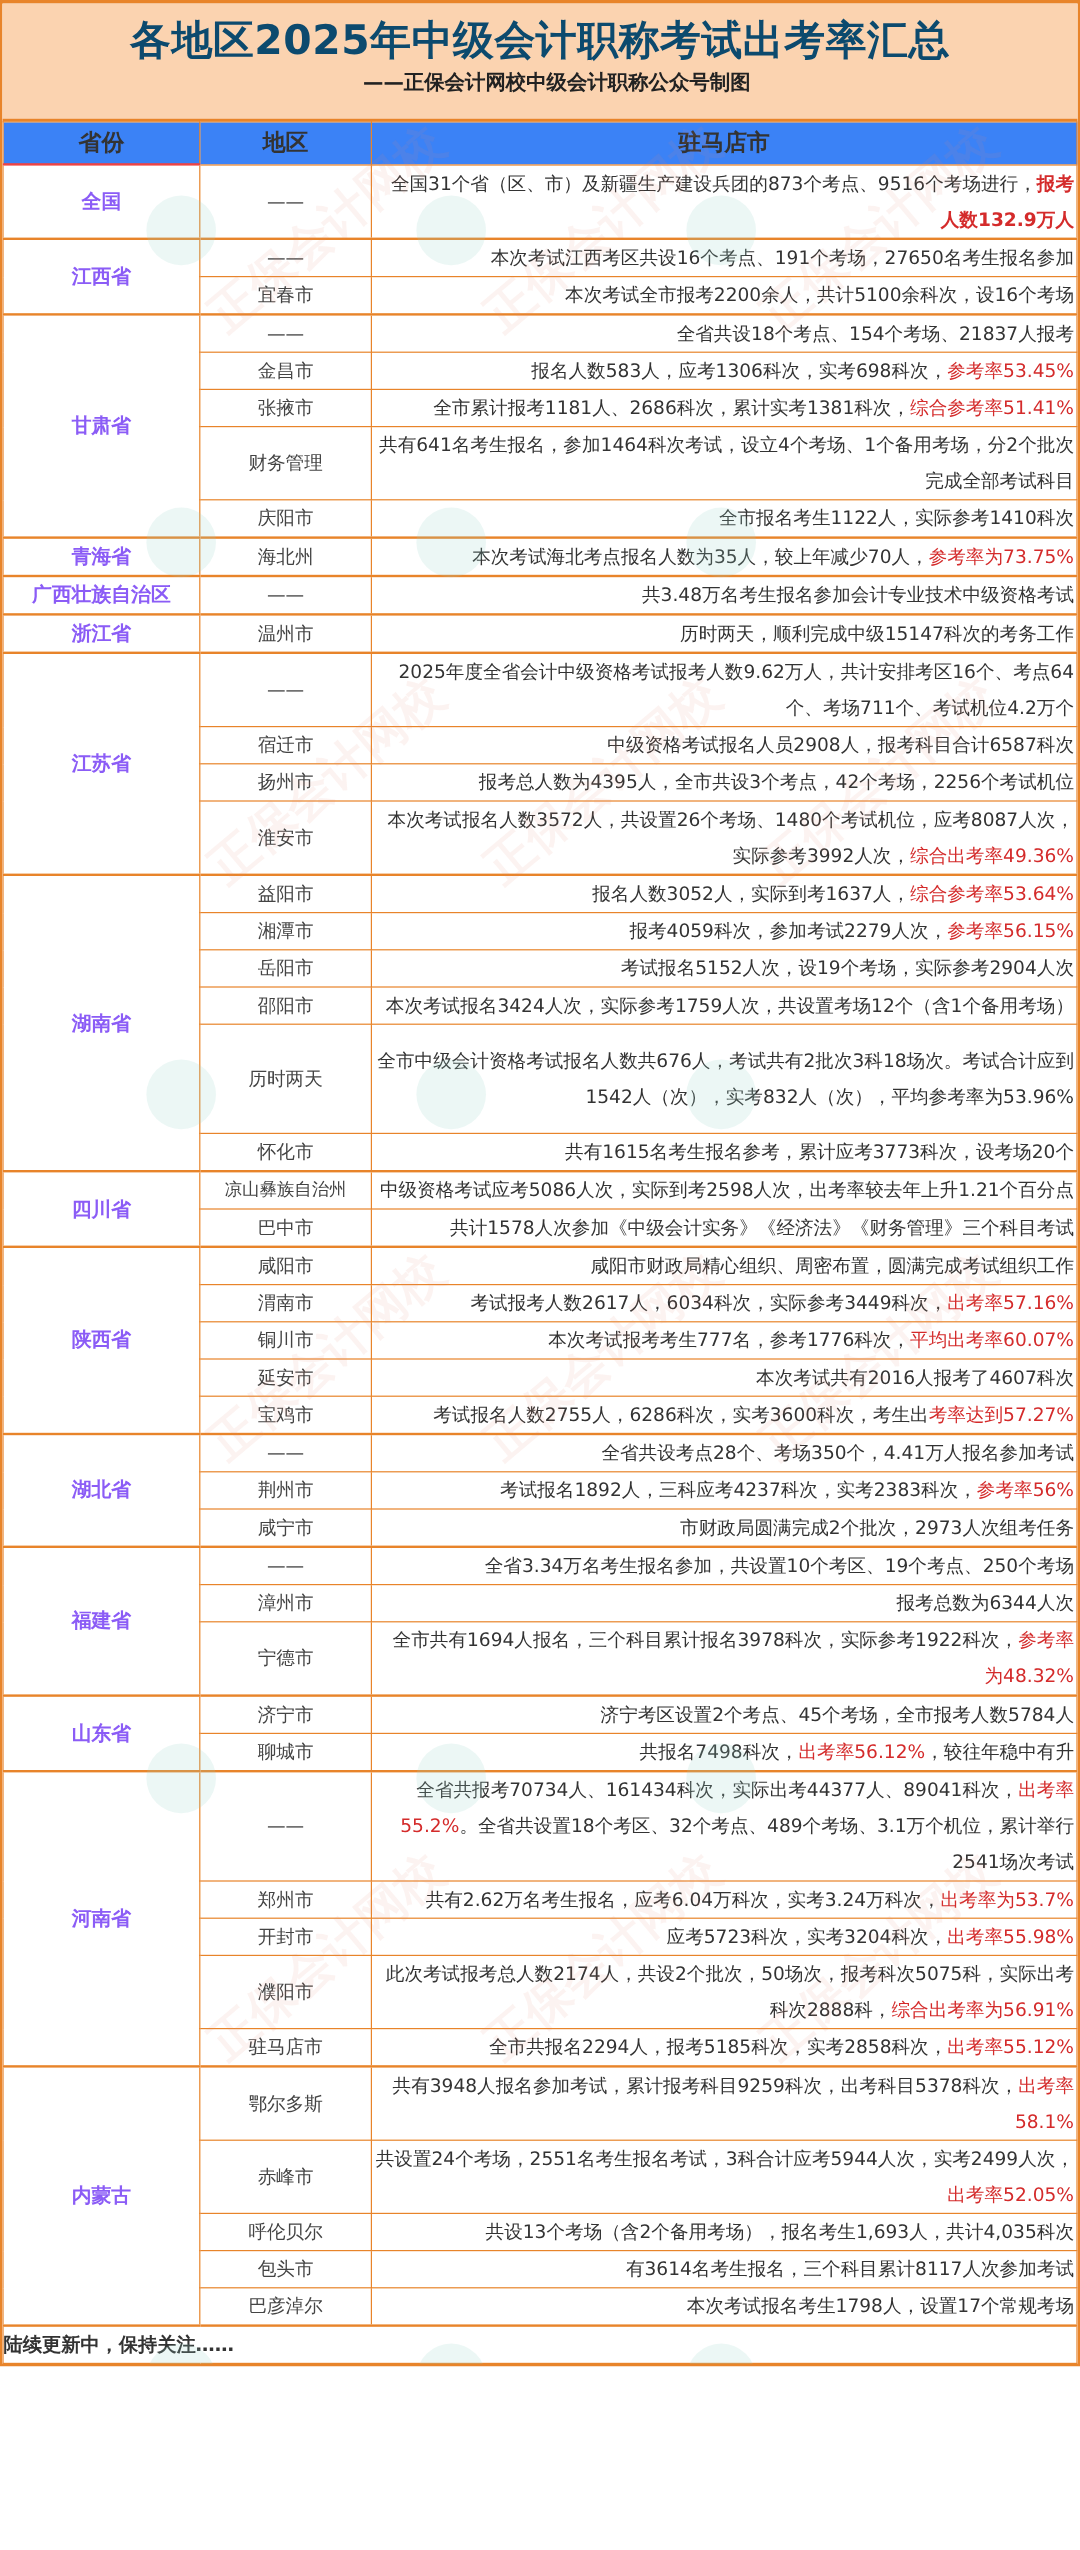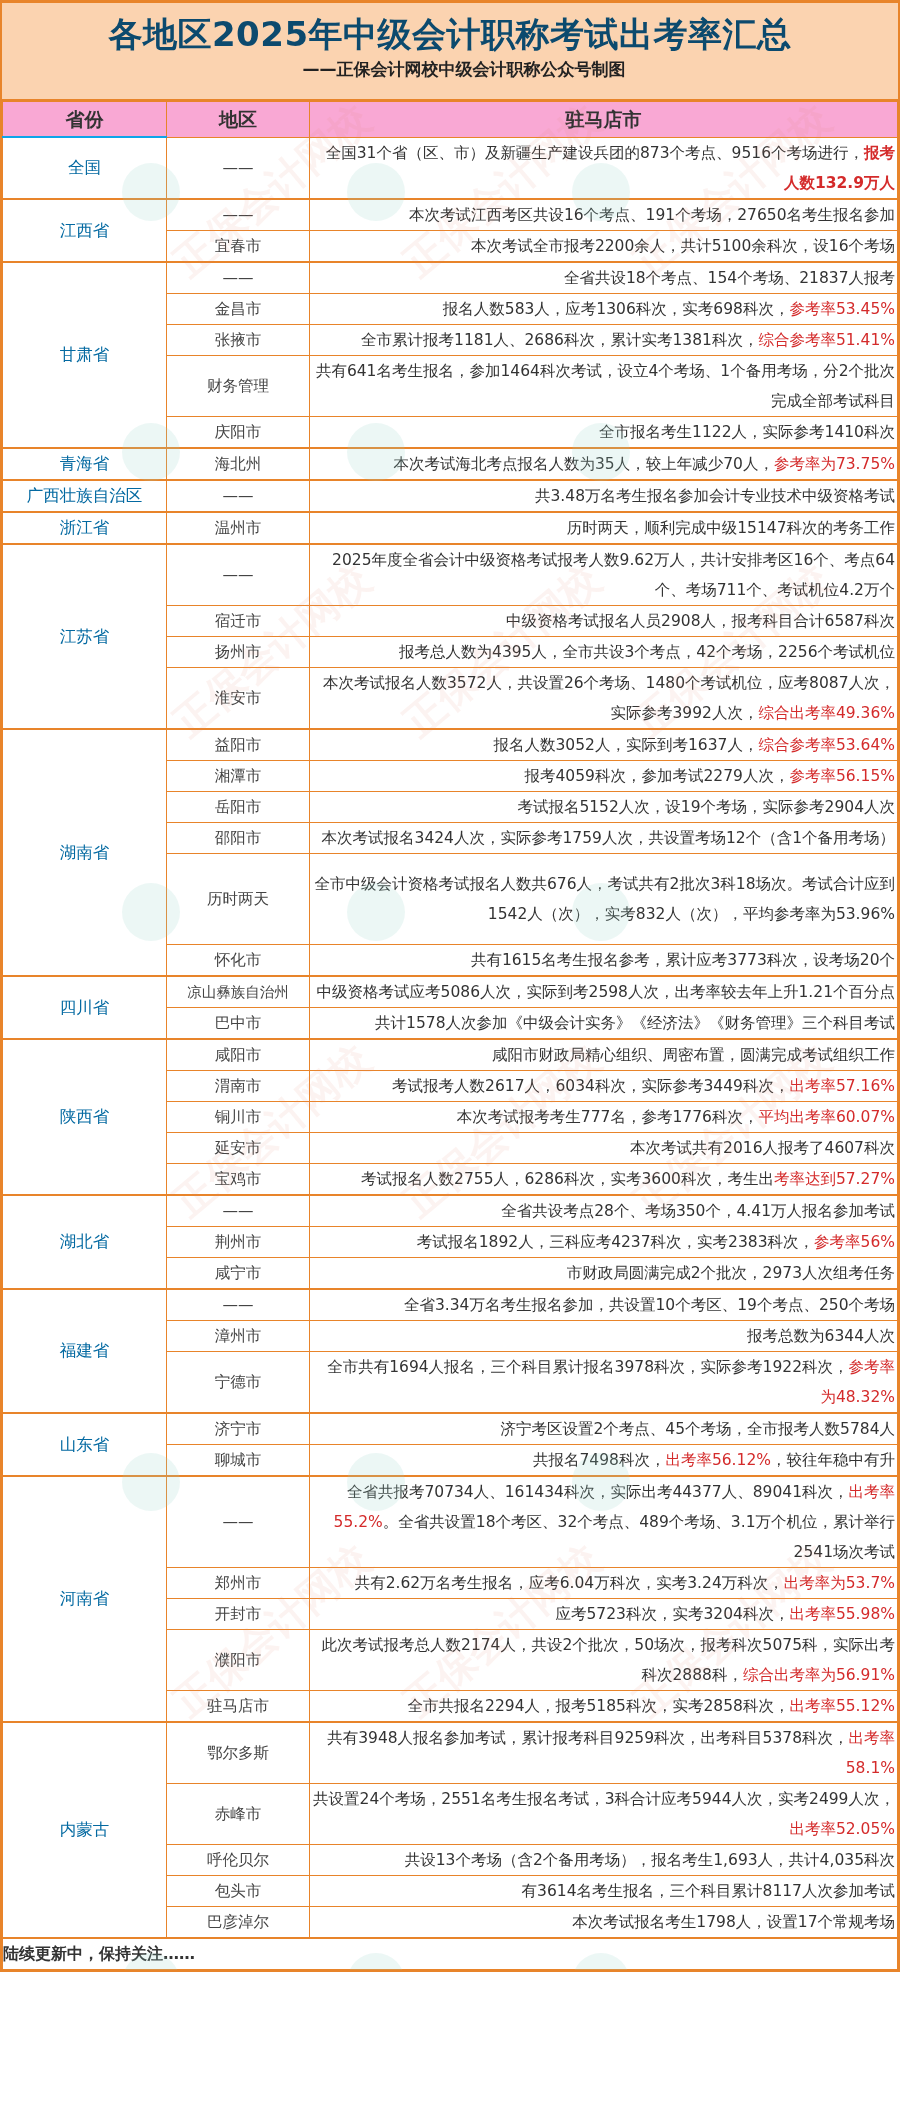--- a/index.html
+++ b/index.html
@@ -3,22 +3,22 @@
 <meta charset="utf-8">
 <style>
   html, body { margin: 0; padding: 0; background: #ffffff; }
   body { width: 900px; font-family: "DejaVu Sans", "Liberation Sans", sans-serif; color: #333333; }
   .sheet { width: 900px; box-sizing: border-box; border: 2px solid #e8842a; border-top: 3px solid #e8842a; position: relative; overflow: hidden; }
   .title-band { background: #fbd3b0; height: 98px; border-bottom: 2px solid #e8842a; text-align: center; box-sizing: border-box; padding-top: 12px; }
   .title-main { font-size: 34px; font-weight: bold; color: #0c4a6e; line-height: 38px; letter-spacing: 0.5px; }
   .title-sub { font-size: 17px; font-weight: bold; color: #222; line-height: 32px; margin-left: 28px; }
   table { border-collapse: collapse; width: 100%; table-layout: fixed; }
   td, th { border: 1px solid #e8842a; font-size: 15.5px; line-height: 30px; padding: 0; }
-  th { background: #f9a8d4; font-size: 19px; font-weight: bold; height: 34px; color: #333; }
-  td.prov { text-align: center; font-weight: normal; font-size: 16.5px; color: #0369a1; border-bottom: 2px solid #e8842a; border-top: 2px solid #0ea5e9; }
+  th { background: #3b82f6; font-size: 19px; font-weight: bold; height: 34px; color: #333; }
+  td.prov { text-align: center; font-weight: bold; font-size: 16.5px; color: #8b5cf6; border-bottom: 2px solid #e8842a; border-top: 2px solid #ef4444; }
   td.city { text-align: center; color: #444; }
   td.info { padding-left: 3px; padding-right: 2px; color: #333; text-align: right; }
   .hl { color: #d42b2b; }
   .bold { font-weight: bold; }
   tr.grp-end td { border-bottom: 2px solid #e8842a; }
   td.footer { font-weight: bold; font-size: 16px; border-top: 2px solid #e8842a; height: 30px; }
   .wm { position: absolute; pointer-events: none; color: rgba(230, 140, 120, 0.10); font-size: 40px; font-weight: bold; transform: rotate(-40deg); white-space: nowrap; }
   .wm-logo { position: absolute; pointer-events: none; width: 58px; height: 58px; border-radius: 50%; background: rgba(150, 210, 200, 0.18); }
 </style>
 </head>

